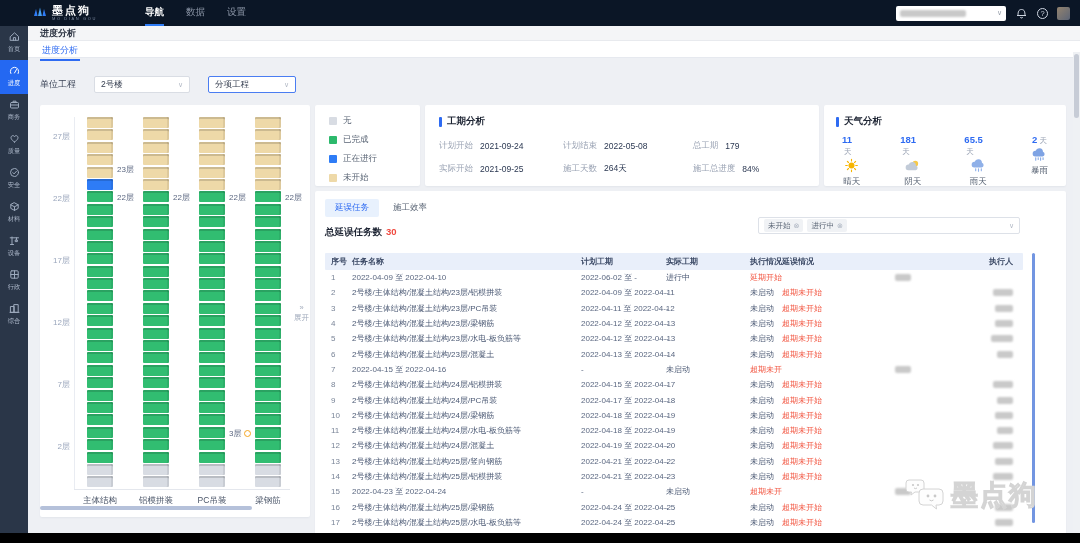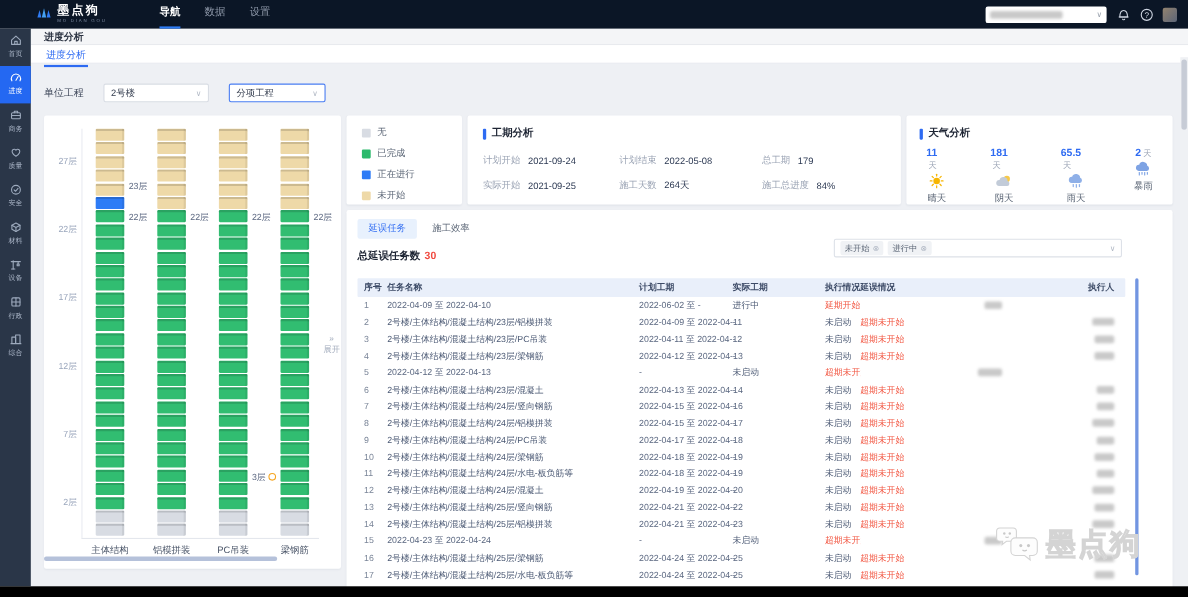--- a/index.html
+++ b/index.html
@@ -47,21 +47,21 @@
   .sel1 { width:96px; }
   .sel2 { width:88px; border-color:#4a7df2; }
 
   
   .card { position:absolute; background:#fff; border-radius:2px; box-shadow:0 1px 2px rgba(20,40,80,.05); }
   .card-title { display:flex; align-items:center; gap:5px; font-size:9.5px; font-weight:bold; color:#1d2433; }
   .tbar { width:3px; height:10px; background:#2e6bf2; border-radius:1px; }
 
   
   #chart-card { left:12px; top:79px; width:270px; height:412px; }
-  .tick { position:absolute; width:26px; text-align:right; font-size:8px; color:#9aa6bc;margin-top:10px; }
+  .tick { position:absolute; width:26px; text-align:right; font-size:8px; color:#9aa6bc; }
   .axis-v { position:absolute; left:34px; width:1px; background:#e9ecf2; }
   .axis-h { position:absolute; height:1px; background:#e4e7ed; }
   .bar-col { position:absolute; width:26px; display:flex; flex-direction:column; }
   .blk { width:26px; height:11px; margin-bottom:1.4px; border-radius:1px;
          box-shadow:inset 0 2px 0 rgba(0,0,0,.14), inset -2px 0 0 rgba(0,0,0,.07); }
   .bar-label { position:absolute; font-size:8px; color:#5b6780; white-space:nowrap; display:flex; align-items:center; gap:3px; }
   .mark-ico { width:7px; height:7px; border:1.6px solid #f5a623; border-radius:50%; display:inline-block; }
   .xlab { position:absolute; font-size:8.5px; color:#4a5568; width:60px; text-align:center; }
   .hscroll { position:absolute; left:0; top:401px; width:212px; height:4px; border-radius:2px; background:#b5c1da; }
   .expander { position:absolute; right:1px; top:198px; text-align:center; color:#a0aabb; font-size:7.5px; line-height:1.3; cursor:pointer; }
@@ -597,20 +597,21 @@
           <div class="c-date">2022-04-12 至 2022-04-13</div>
           <div class="c-date">-</div>
           <div class="c-status">未启动</div>
           <div class="c-delay">超期未开始</div>
           <div class="c-assignee">
             <span class="blur-blk" style="width: 18px;"></span>
           </div>
         </div>
         <div class="trow">
           <div class="c-no">5</div>
+          <div class="c-name">2号楼/主体结构/混凝土结构/23层/水电-板负筋等</div>
           <div class="c-date">2022-04-12 至 2022-04-13</div>
           <div class="c-date">-</div>
           <div class="c-status">未启动</div>
           <div class="c-delay">超期未开始</div>
           <div class="c-assignee">
             <span class="blur-blk" style="width: 22px;"></span>
           </div>
         </div>
         <div class="trow">
           <div class="c-no">6</div>
@@ -618,21 +619,20 @@
           <div class="c-date">2022-04-13 至 2022-04-14</div>
           <div class="c-date">-</div>
           <div class="c-status">未启动</div>
           <div class="c-delay">超期未开始</div>
           <div class="c-assignee">
             <span class="blur-blk" style="width: 16px;"></span>
           </div>
         </div>
         <div class="trow">
           <div class="c-no">7</div>
-          <div class="c-name">2号楼/主体结构/混凝土结构/24层/竖向钢筋</div>
           <div class="c-date">2022-04-15 至 2022-04-16</div>
           <div class="c-date">-</div>
           <div class="c-status">未启动</div>
           <div class="c-delay">超期未开始</div>
           <div class="c-assignee">
             <span class="blur-blk" style="width: 16px;"></span>
           </div>
         </div>
         <div class="trow">
           <div class="c-no">8</div>

